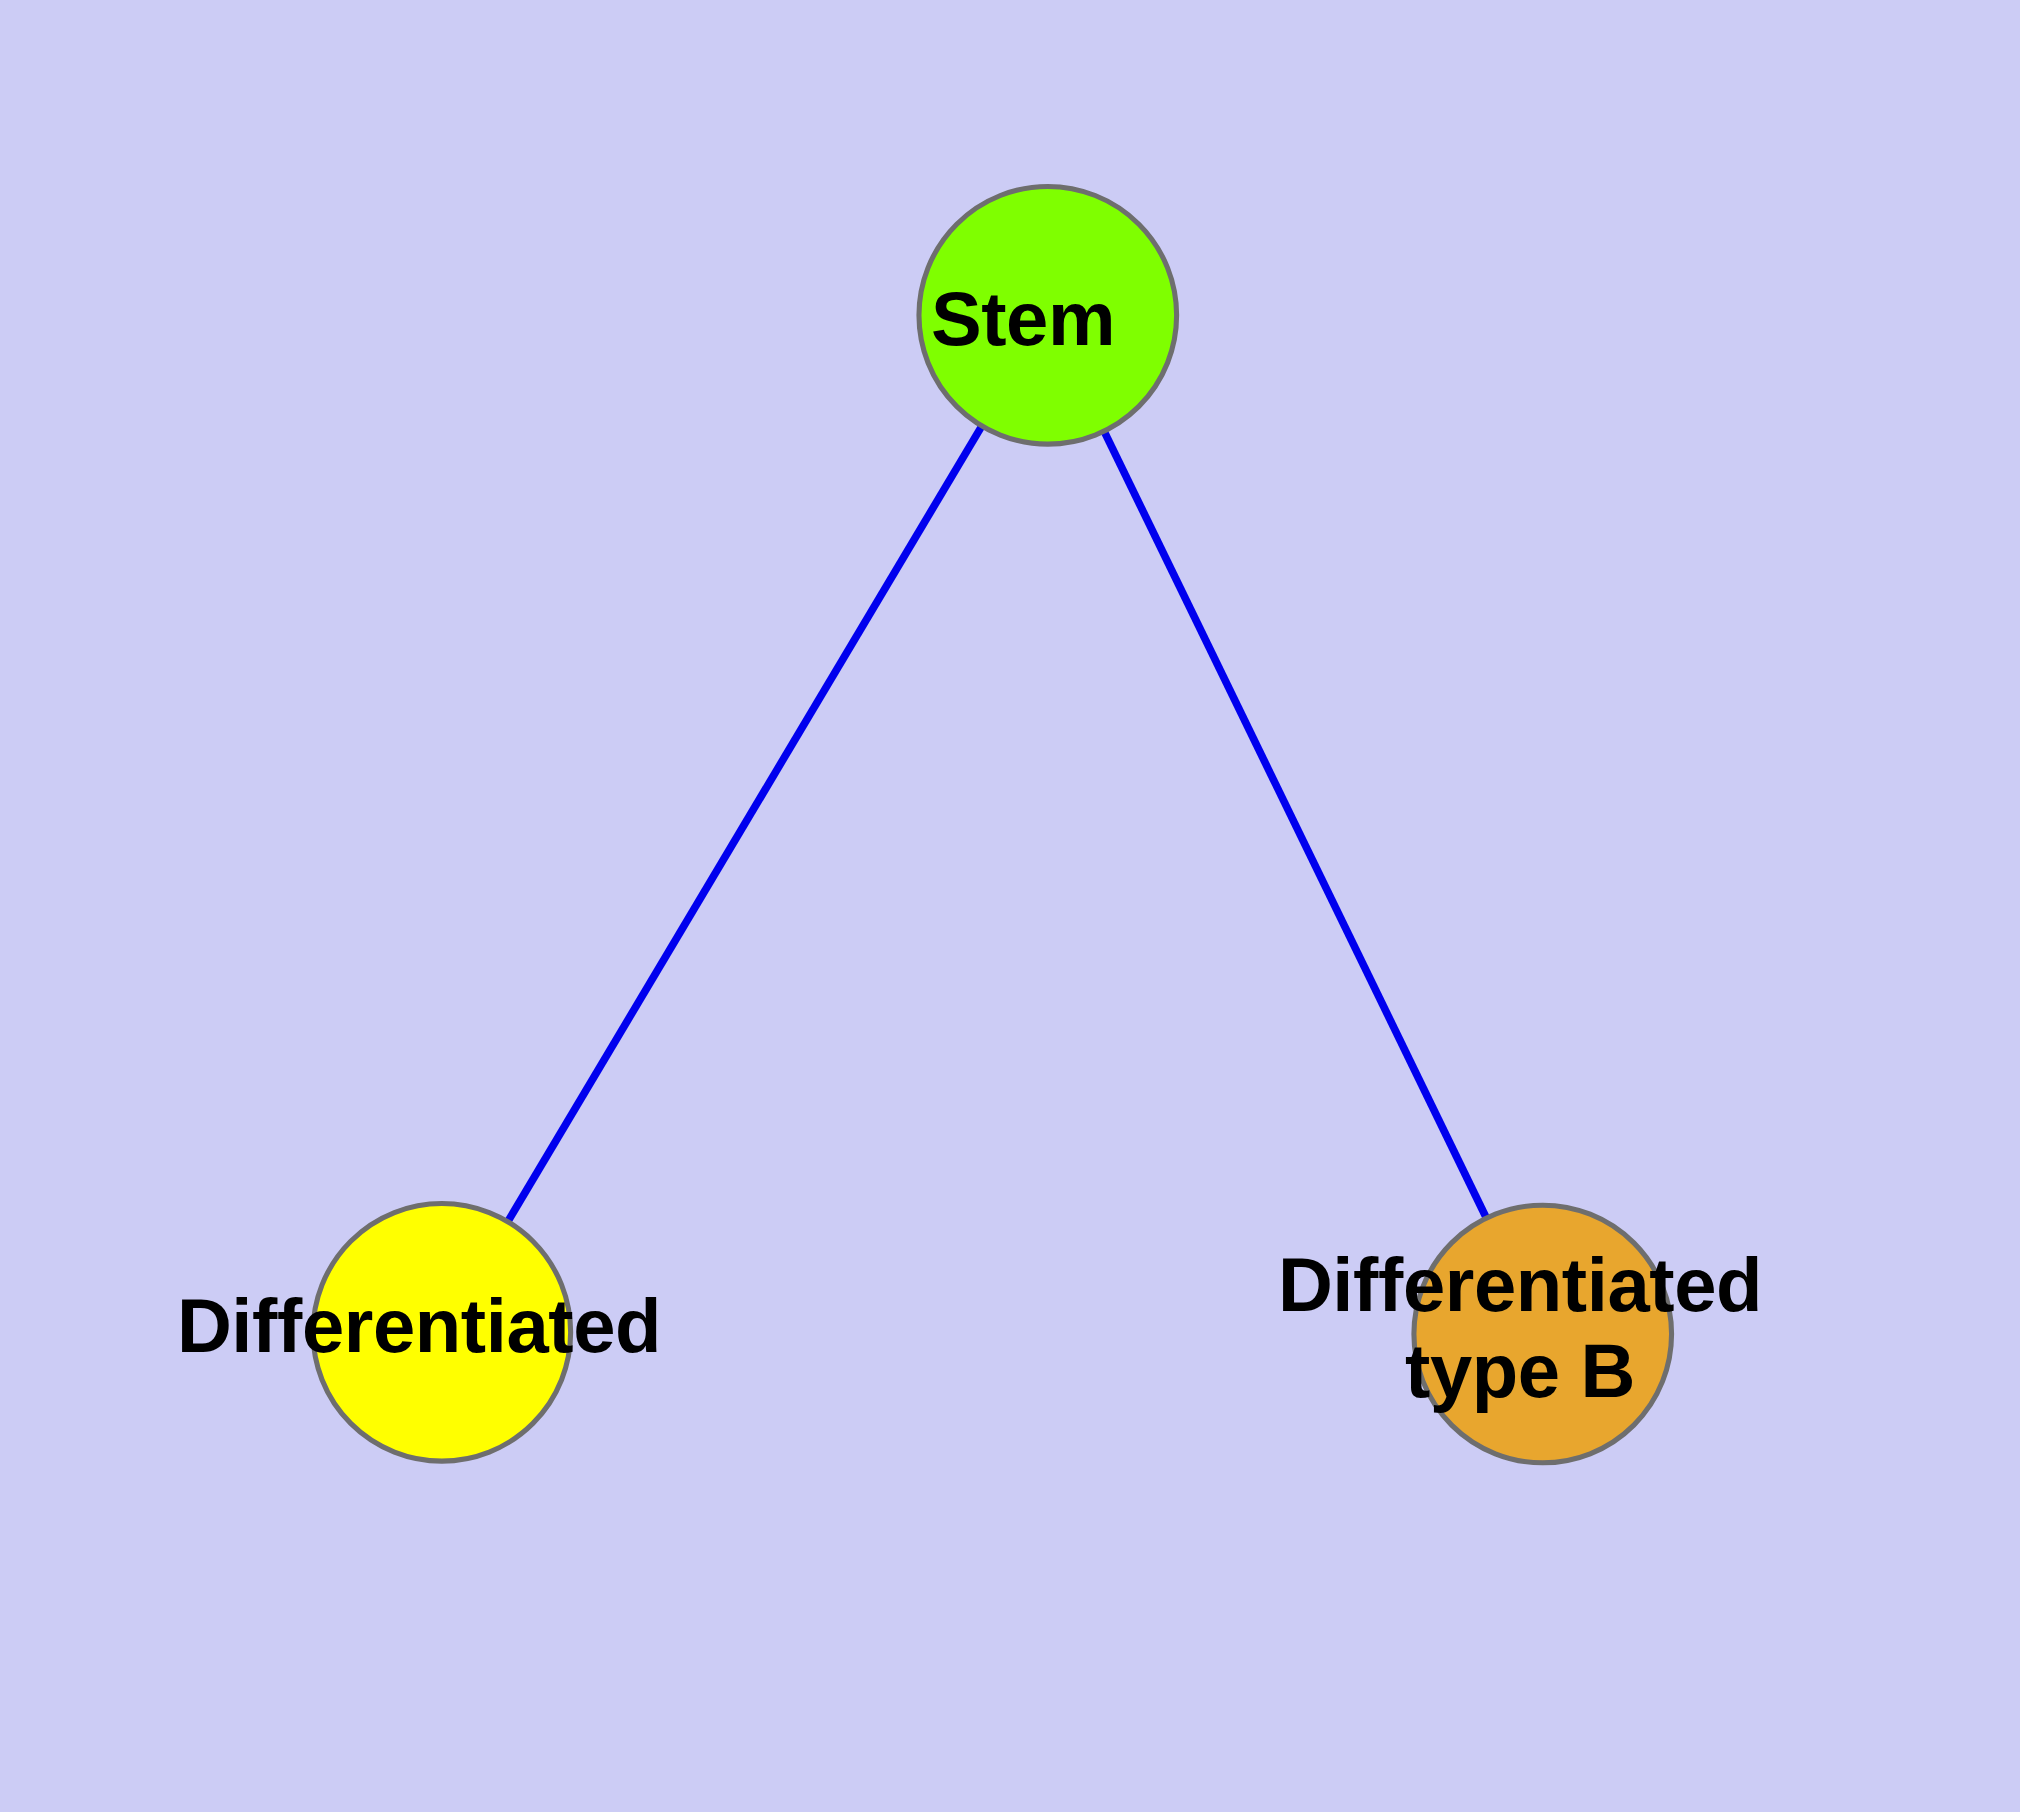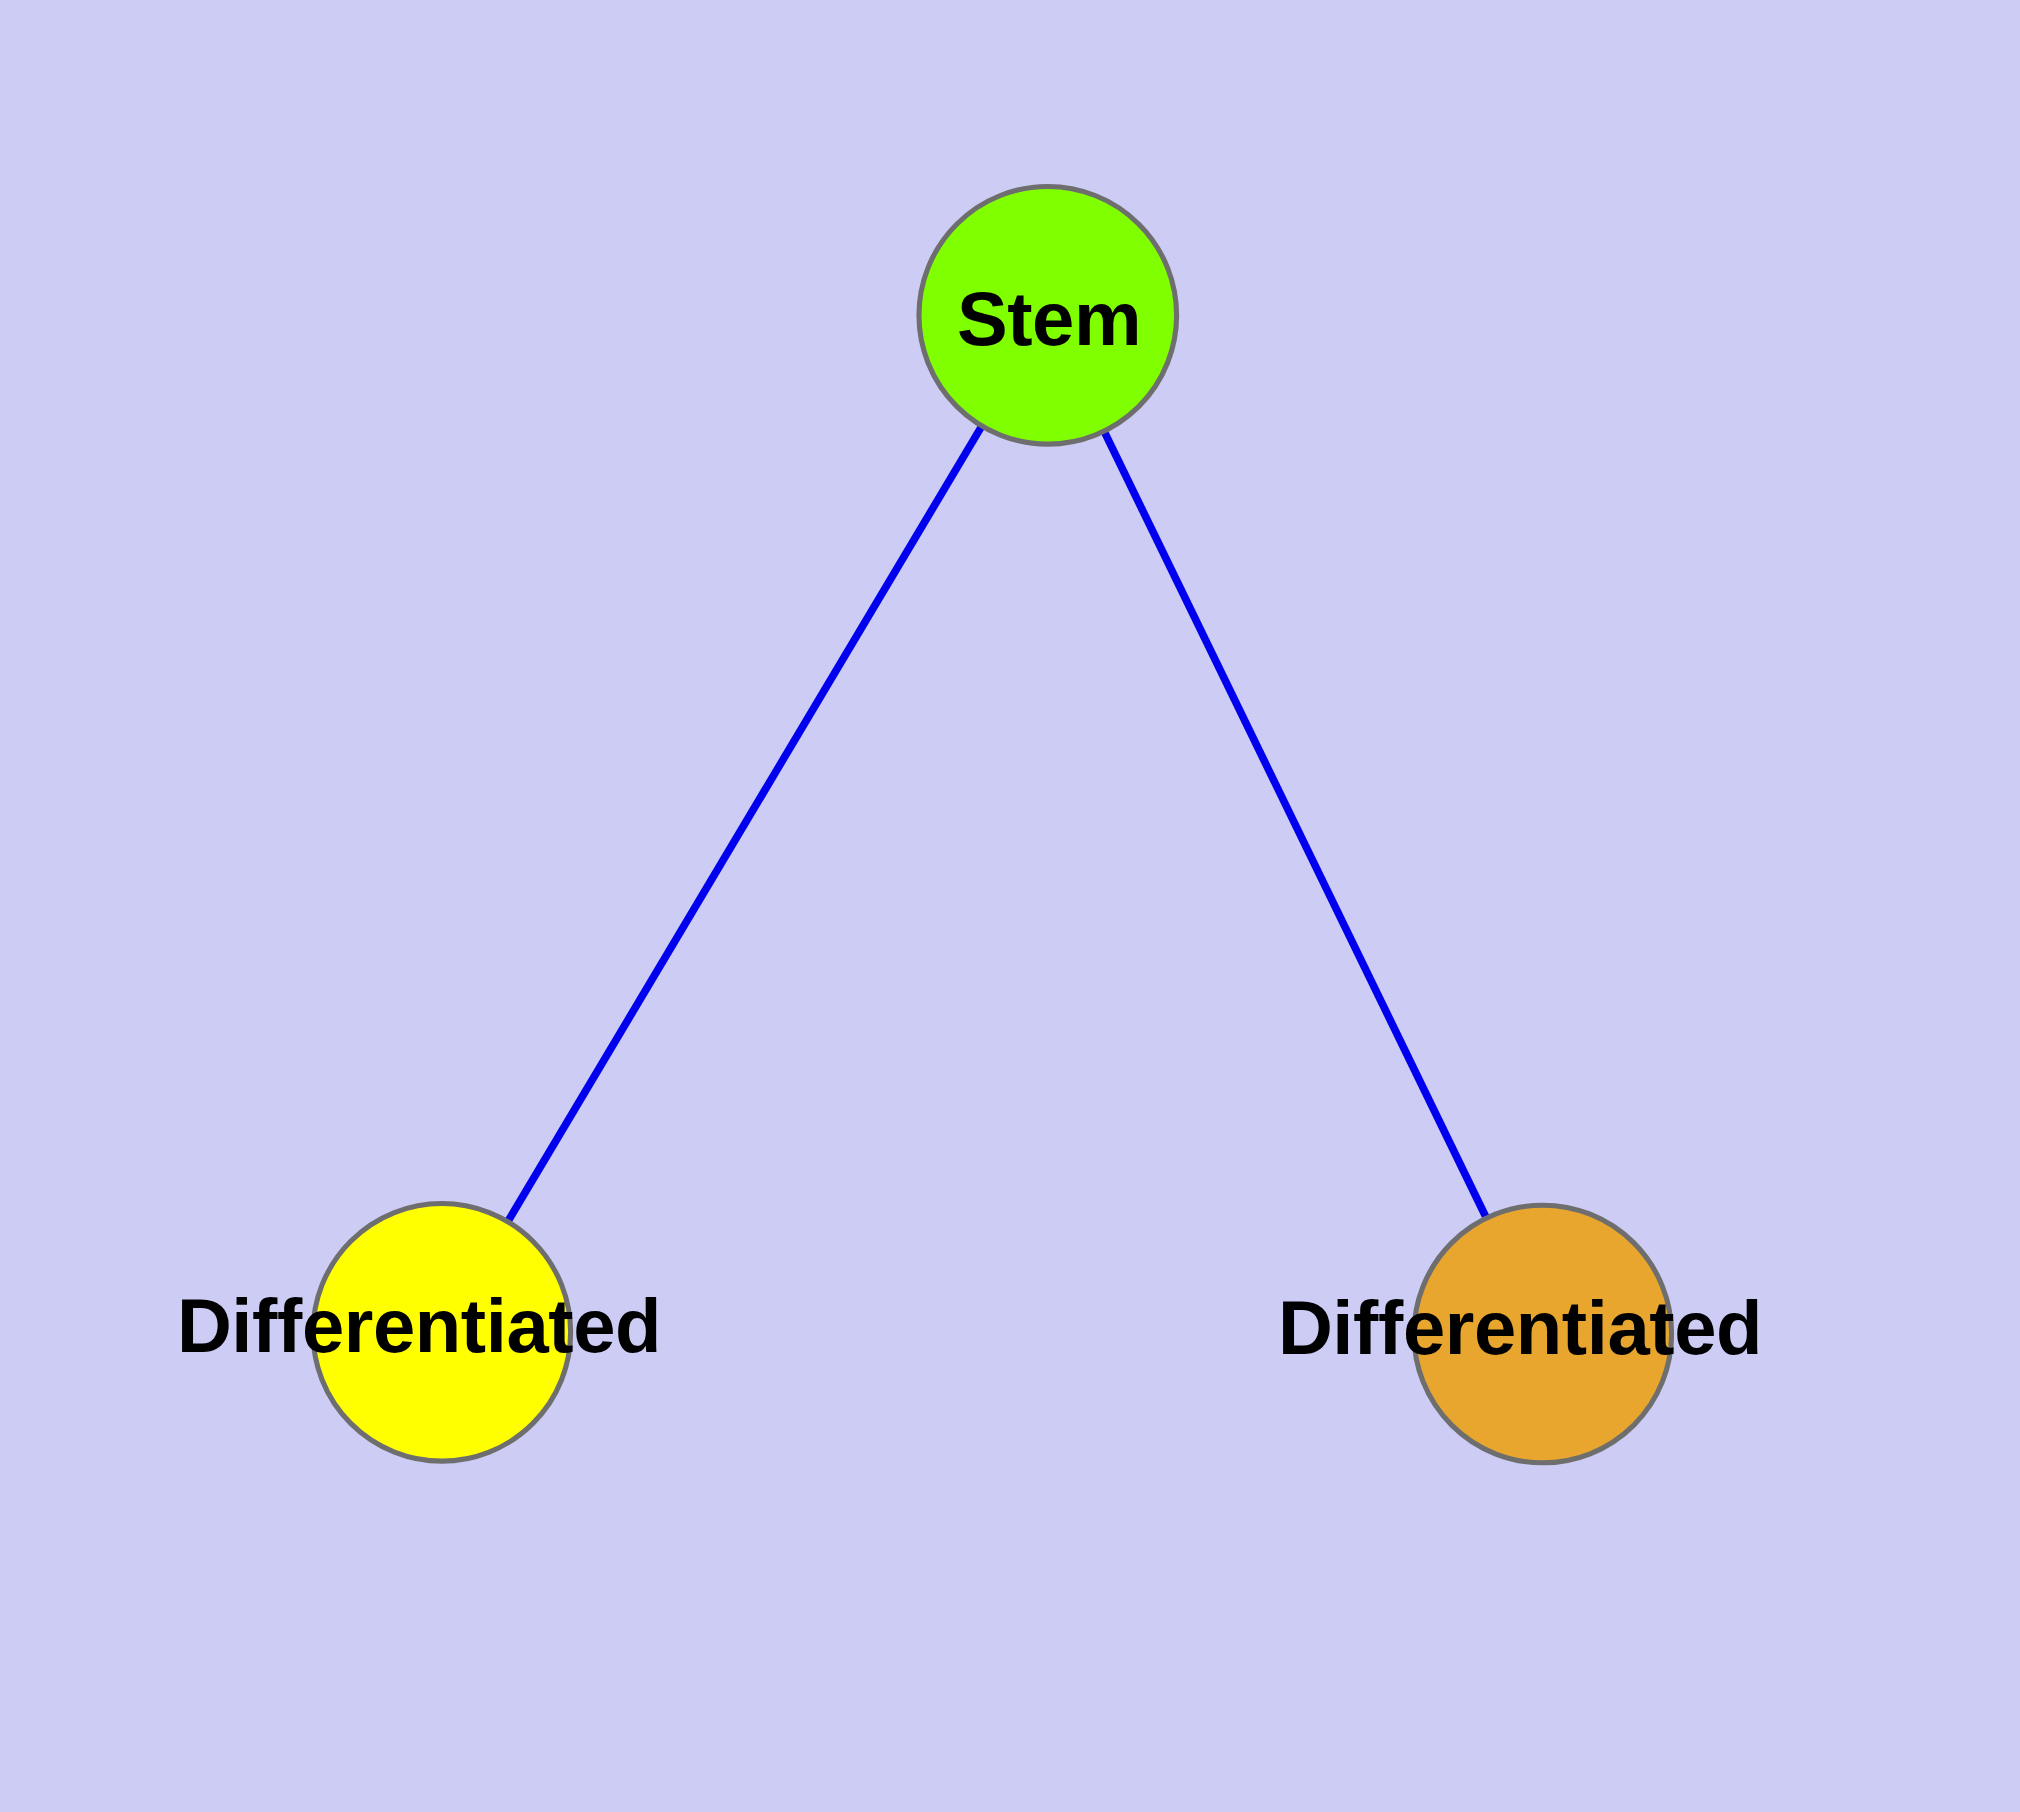--- a/index.html
+++ b/index.html
@@ -56,20 +56,20 @@
       <line id="edge-stem-diff-b" x1="1298.9291164640515" y1="501.52191436607876" x2="1757.0708835359485" y2="1444.4780856339212" stroke="#0000ee" stroke-width="9"></line>
     </g>
 
     <g>
       <circle id="node-diff-a" cx="521" cy="1572" r="152" fill="#ffff00" stroke="#6e6e6e" stroke-width="6"></circle>
       <circle id="node-diff-b" cx="1820" cy="1574" r="152" fill="#e8a62e" stroke="#6e6e6e" stroke-width="6"></circle>
       <circle id="node-stem" cx="1236" cy="372" r="152" fill="#7fff00" stroke="#6e6e6e" stroke-width="6"></circle>
     </g>
   </svg>
 
-  <div class="node-label" id="label-stem" style="left:1049px; top:319px;">Stem</div>
+  <div class="node-label" id="label-stem" style="left:1023px; top:319px;">Stem</div>
 
   <div class="node-label" id="label-diff-a" style="left:419px; top:1326px;"><span>Differentiated</span><br></div>
 
-  <div class="node-label" id="label-diff-b" style="left:1520px; top:1328px;"><span>Differentiated</span><br></div>
+  <div class="node-label" id="label-diff-b" style="left:1520px; top:1328px;"><span>Differentiated</span><br><span>type B</span></div>
 
 </div>
 
 
 </body></html>

